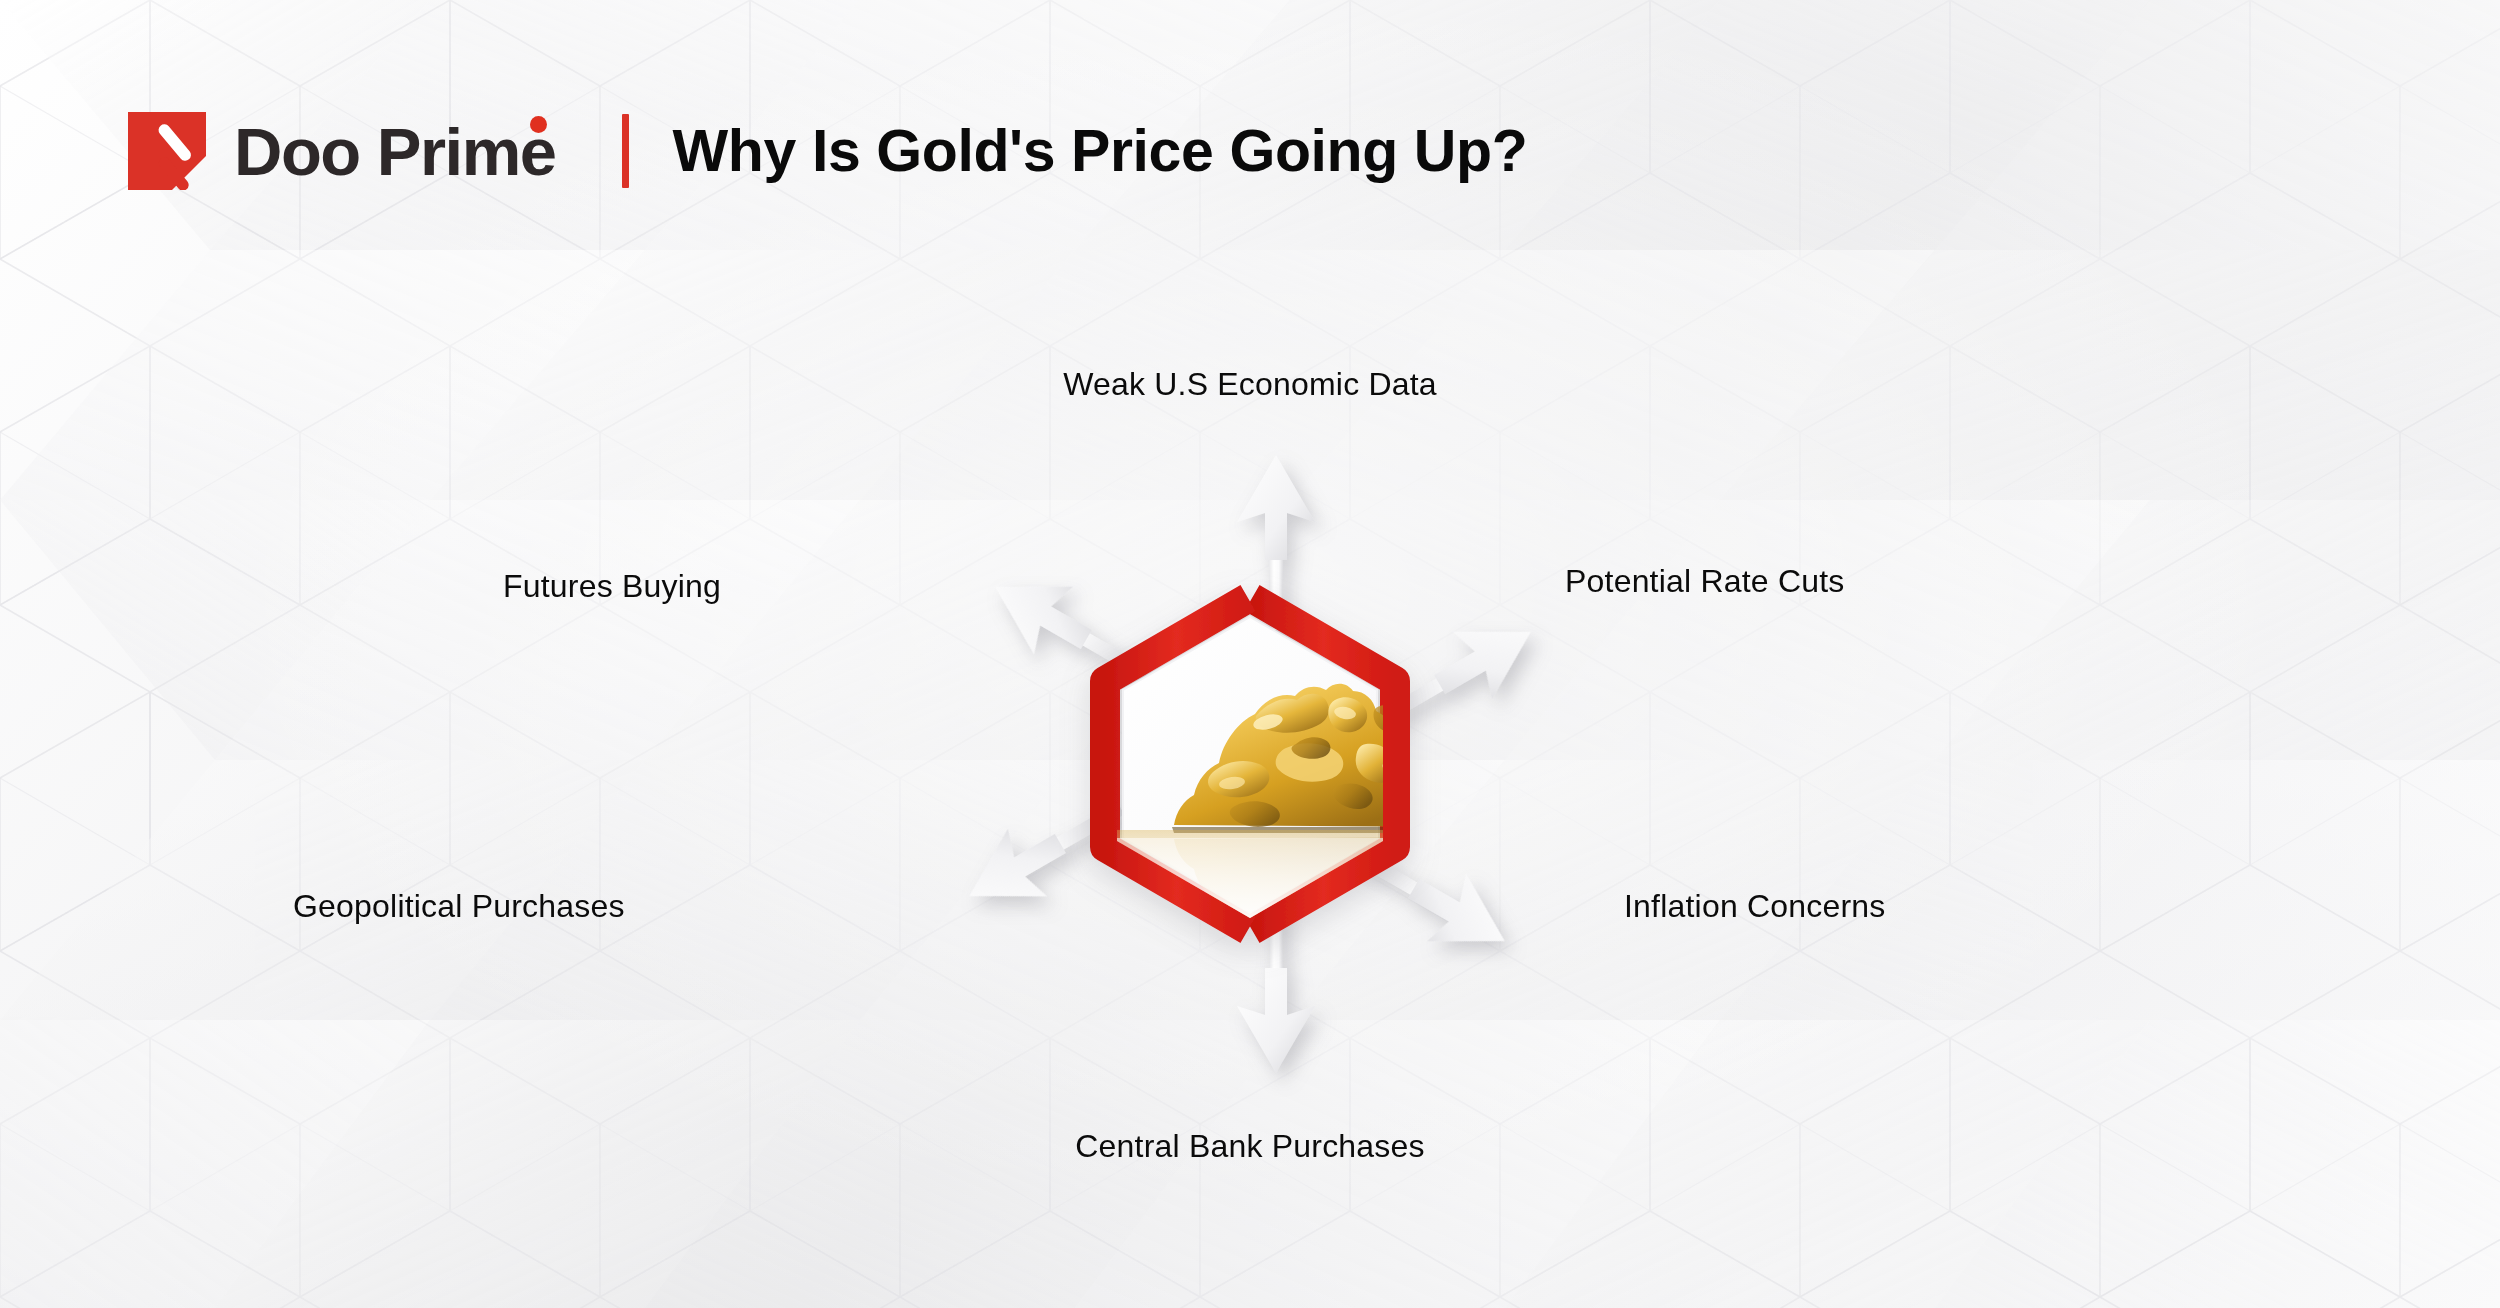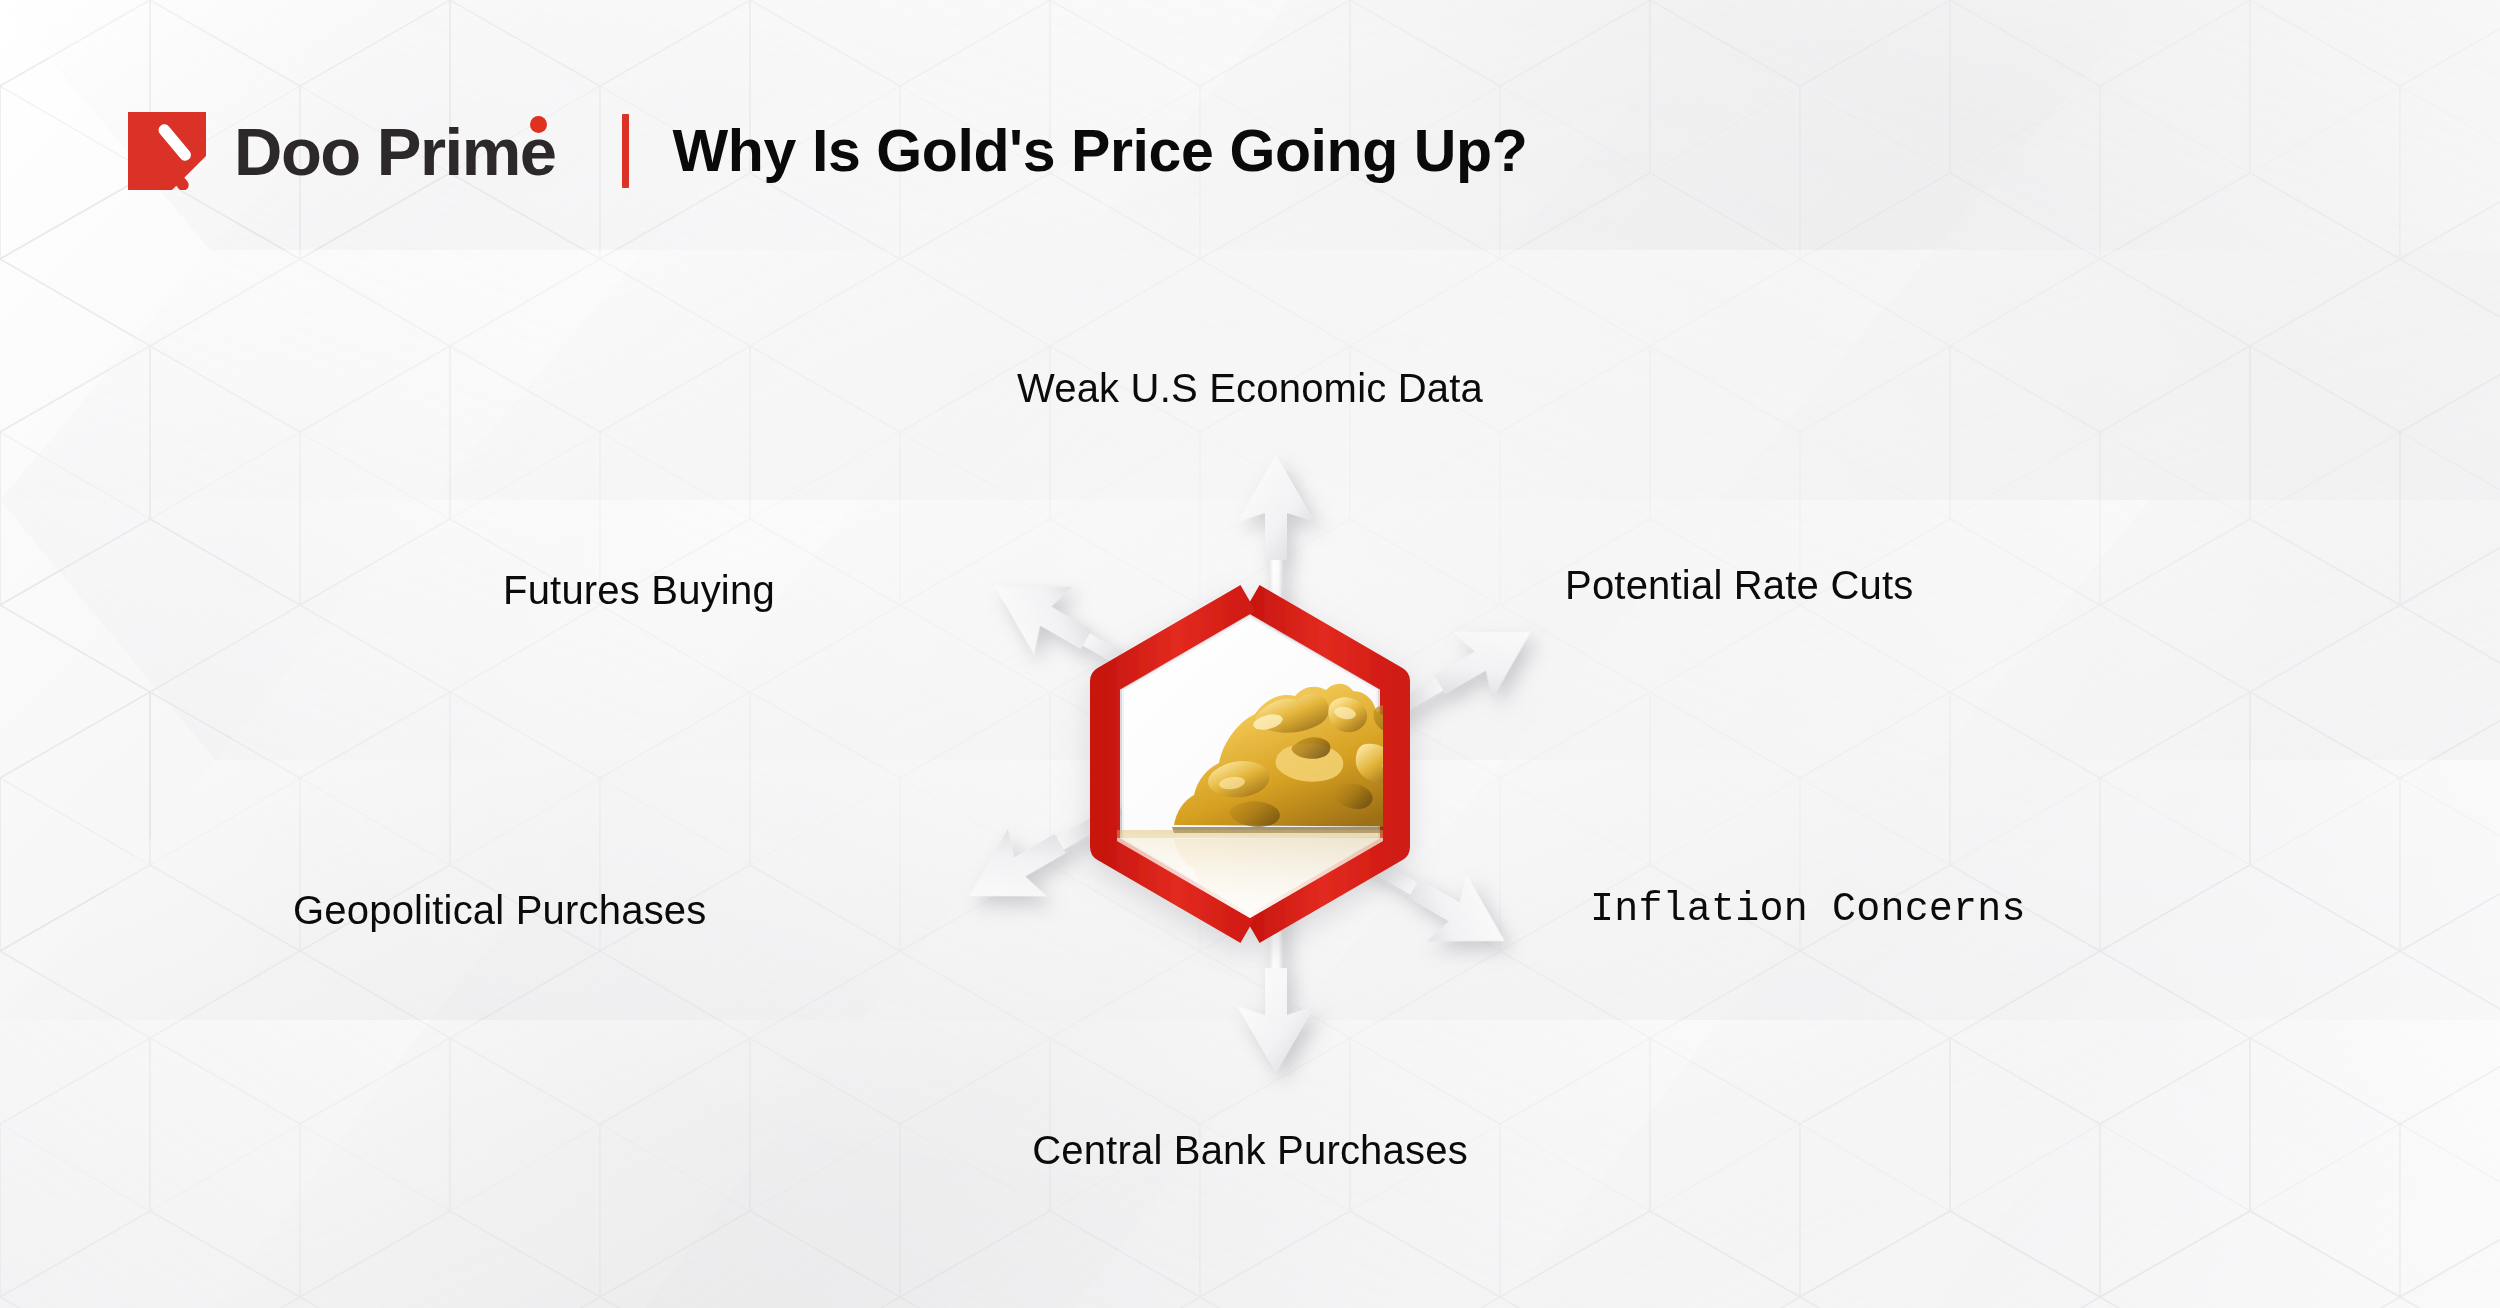--- a/index.html
+++ b/index.html
@@ -91,32 +91,32 @@
     left:0; top:0;
     width:2500px; height:1308px;
     pointer-events:none;
   }
   .diagram svg{ display:block; width:2500px; height:1308px; }
 
   
   .label{
     position:absolute;
     font-family:"Liberation Sans", sans-serif;
-    font-size:40px;
+    font-size:32px;
     font-weight:normal;
     color:#0b0b0b;
     letter-spacing:0.2px;
     white-space:nowrap;
     line-height:1;
   }
   .label.lbl-top       { left:50%; transform:translateX(-50%); top:368px; }
   .label.lbl-topleft   { left:503px;  top:538px;margin-top:32px; }
   .label.lbl-topright  { left:1565px; top:565px; }
   .label.lbl-botleft   { left:293px;  top:890px; }
-  .label.lbl-botright  { left:1590px; top:890px;font-family:Liberation Mono, monospace; }
+  .label.lbl-botright  { left:1624px; top:890px; }
   .label.lbl-bottom    { left:50%; transform:translateX(-50%); top:1130px; }
 </style>
 </head>
 <body>
 
 <div class="canvas">
 
   <div class="bg-facets">
     <svg viewBox="0 0 2500 1308" preserveAspectRatio="none" xmlns="http://www.w3.org/2000/svg">
       <defs>

